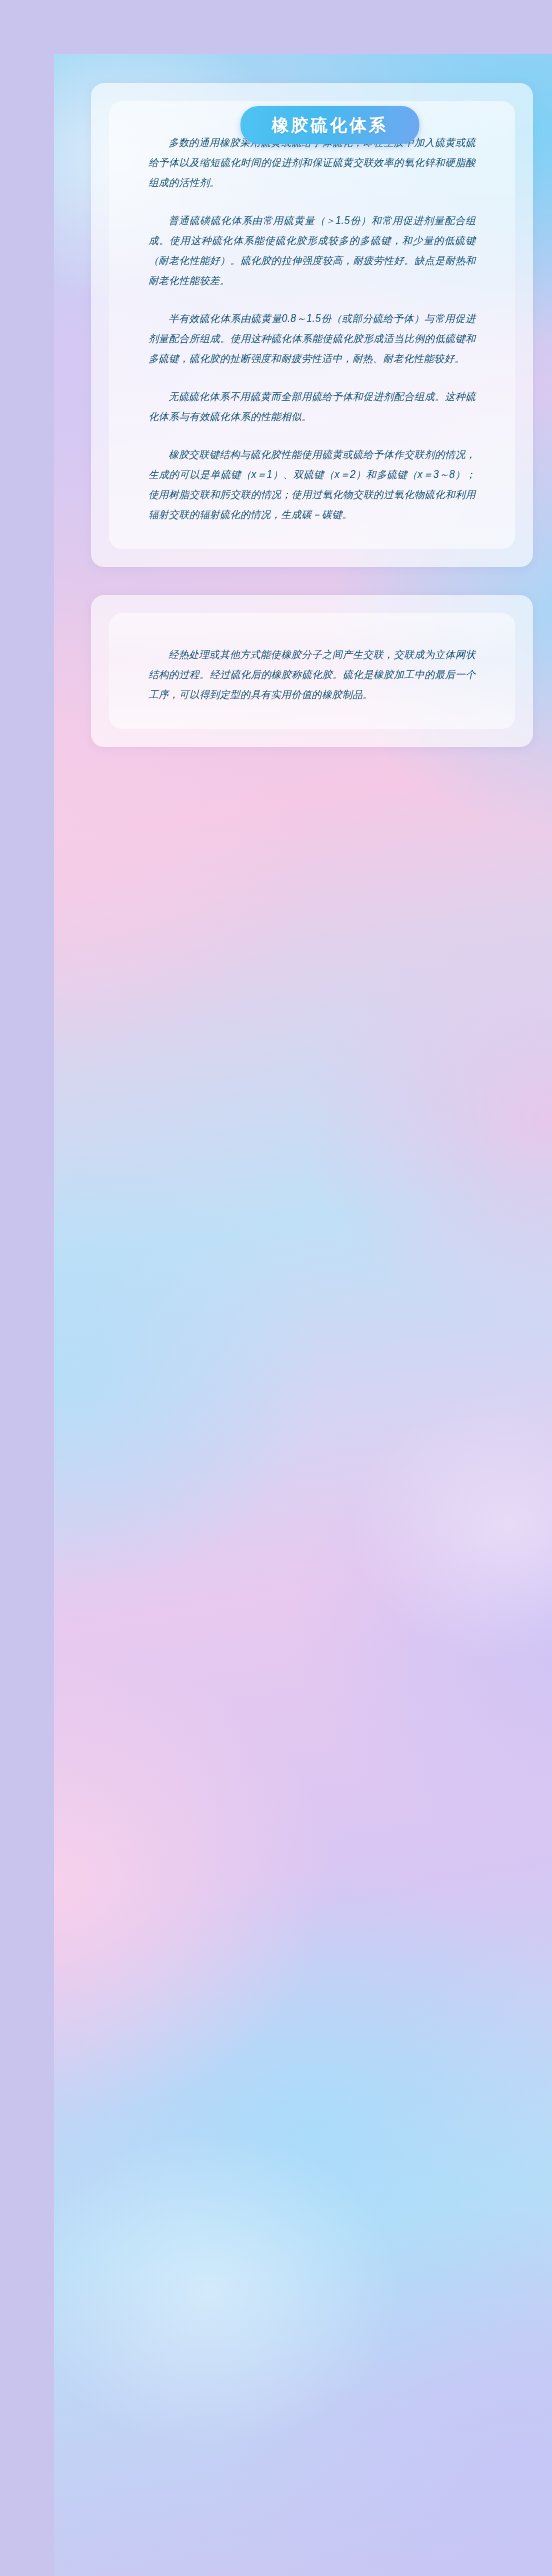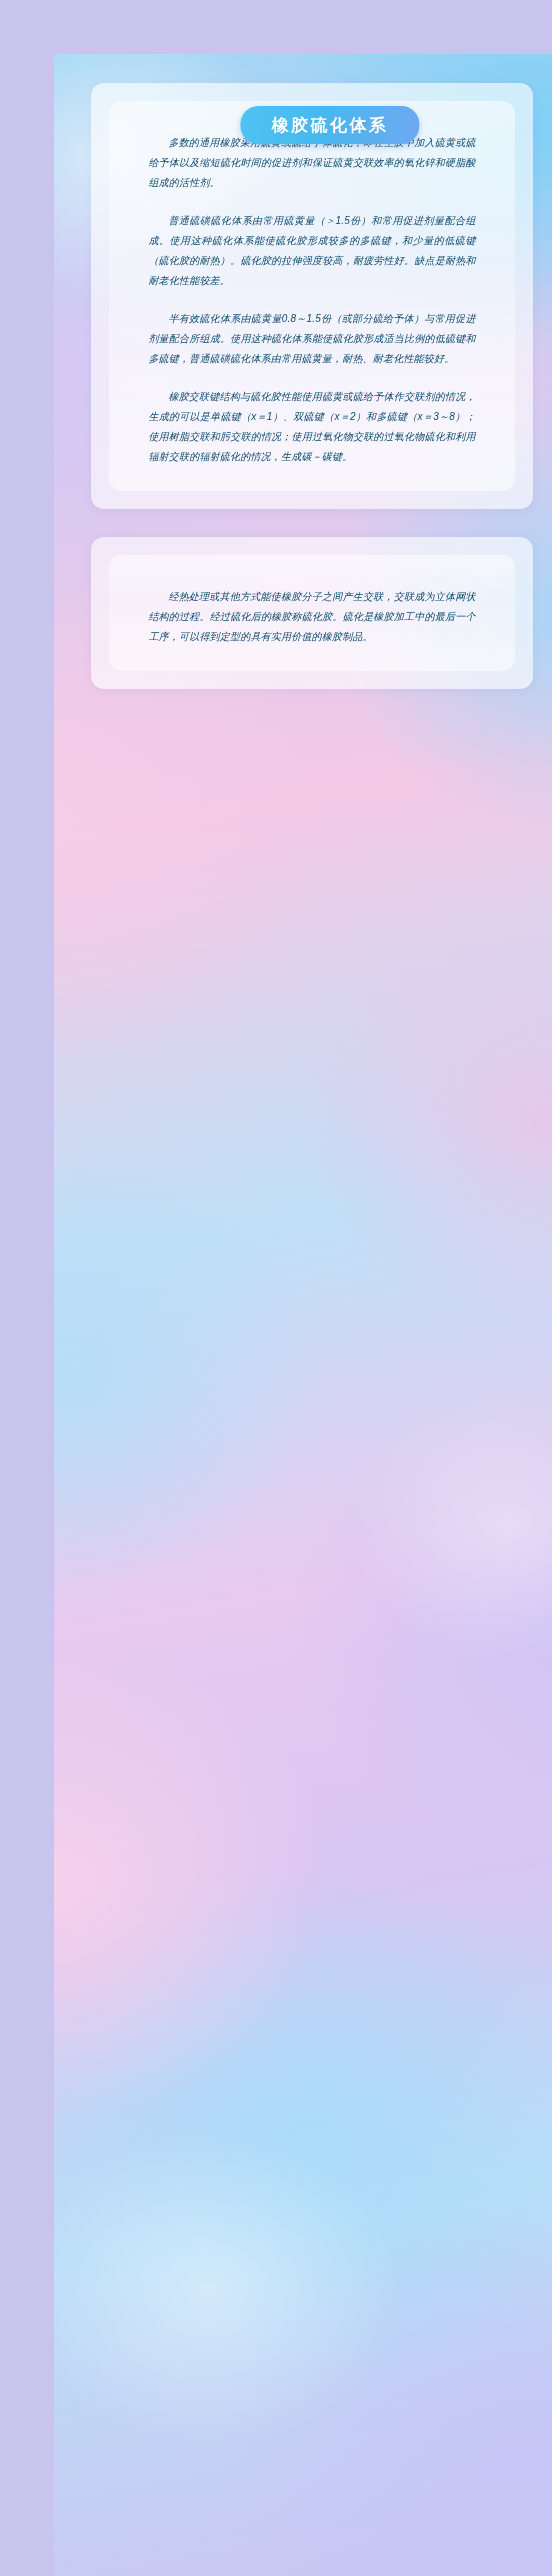--- a/index.html
+++ b/index.html
@@ -110,22 +110,23 @@
 
 <div id="page">
 
   <section class="card">
     <div class="card-inner-glow"></div>
     <div class="heading-wrap">
       <div class="heading-pill">橡胶硫化体系</div>
     </div>
     <div class="card-body">
       <p class="para">多数的通用橡胶采用硫黄或硫给予体硫化，即在生胶中加入硫黄或硫给予体以及缩短硫化时间的促进剂和保证硫黄交联效率的氧化锌和硬脂酸组成的活性剂。</p>
-      <p class="para">普通硫磺硫化体系由常用硫黄量（＞1.5份）和常用促进剂量配合组成。使用这种硫化体系能使硫化胶形成较多的多硫键，和少量的低硫键（硫化胶的耐热）。硫化胶的拉伸强度较高，耐疲劳性好。缺点是耐热和耐老化性能较差。</p>
-      <p class="para">半有效硫化体系由硫黄量0.8～1.5份（或部分硫给予体）与常用促进剂量配合所组成。使用这种硫化体系能使硫化胶形成适当比例的低硫键和多硫键，普通硫磺硫化体系由常用硫黄量，耐热、耐老化性能较好。</p>
+      <p class="para">普通硫磺硫化体系由常用硫黄量（＞1.5份）和常用促进剂量配合组成。使用这种硫化体系能使硫化胶形成较多的多硫键，和少量的低硫键（耐老化性能好）。硫化胶的拉伸强度较高，耐疲劳性好。缺点是耐热和耐老化性能较差。</p>
+      <p class="para">半有效硫化体系由硫黄量0.8～1.5份（或部分硫给予体）与常用促进剂量配合所组成。使用这种硫化体系能使硫化胶形成适当比例的低硫键和多硫键，硫化胶的扯断强度和耐疲劳性适中，耐热、耐老化性能较好。</p>
+      <p class="para">无硫硫化体系不用硫黄而全部用硫给予体和促进剂配合组成。这种硫化体系与有效硫化体系的性能相似。</p>
       <p class="para">橡胶交联键结构与硫化胶性能使用硫黄或硫给予体作交联剂的情况，生成的可以是单硫键（x＝1）、双硫键（x＝2）和多硫键（x＝3～8）；使用树脂交联和肟交联的情况；使用过氧化物交联的过氧化物硫化和利用辐射交联的辐射硫化的情况，生成碳－碳键。</p>
     </div>
   </section>
 
   <section class="card">
     <div class="card-inner-glow"></div>
     <div class="card-body">
       <p class="para">经热处理或其他方式能使橡胶分子之间产生交联，交联成为立体网状结构的过程。经过硫化后的橡胶称硫化胶。硫化是橡胶加工中的最后一个工序，可以得到定型的具有实用价值的橡胶制品。</p>
     </div>
   </section>

